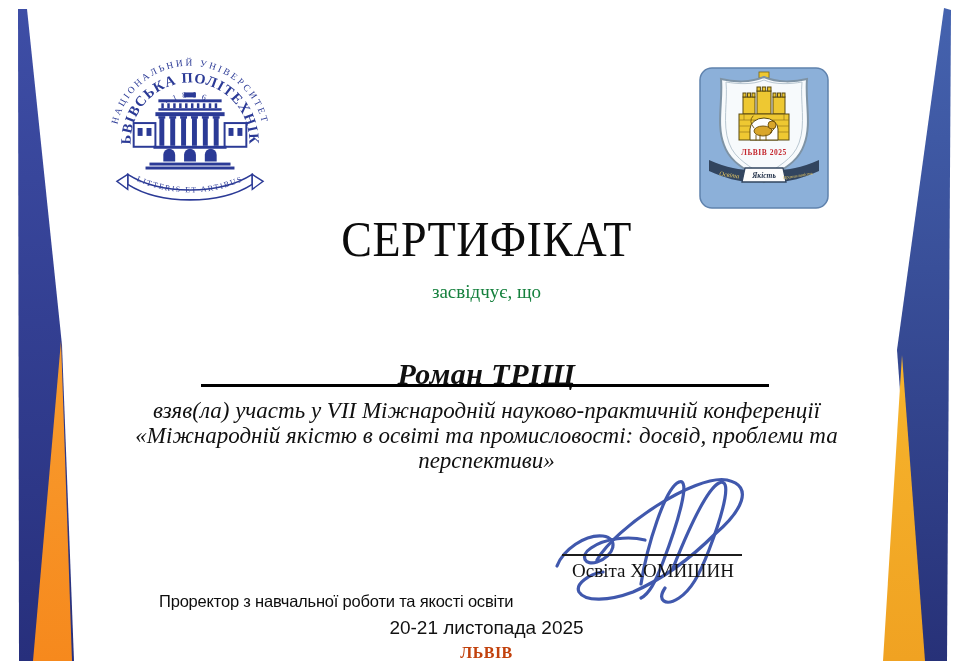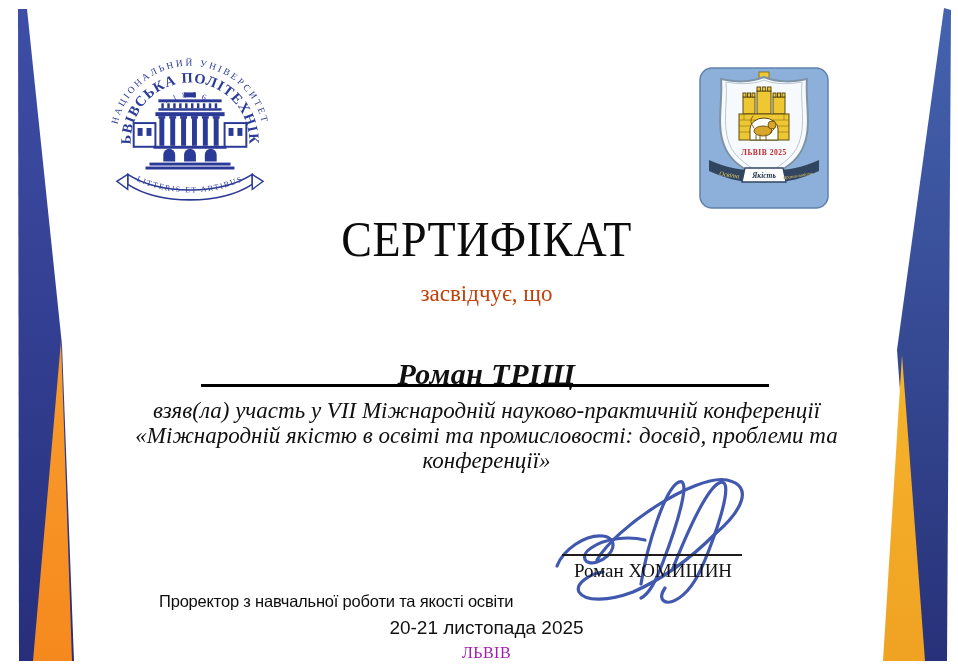--- a/index.html
+++ b/index.html
@@ -6,32 +6,32 @@
   .page{
     position:relative;width:958px;height:669px;background:#ffffff;
     overflow:hidden;font-family:"Liberation Serif",serif;color:#111;
   }
   .abs{position:absolute;}
   .centered{left:95px;right:80px;text-align:center;}
   .cert-title{
     top:210px;font-size:50px;letter-spacing:.5px;color:#0c0c0c;
     transform:scaleX(.92);transform-origin:center;white-space:nowrap;
   }
-  .cert-statement{top:281px;font-size:23px;color:#c2410c;}
+  .cert-statement{top:281px;font-size:19px;color:#15803d;}
   .recipient{top:333px;font-size:30px;font-weight:bold;font-style:italic;letter-spacing:.5px;margin-top:24px;}
   .recipient-line{top:384px;left:201px;width:568px;height:3px;background:#000;}
   .body-text{top:398px;font-size:23px;font-style:italic;line-height:25px;color:#101010;}
   .role-label{
     top:560px;left:159px;font-family:"Liberation Sans",sans-serif;
     font-size:16.5px;color:#0d0d0d;letter-spacing:-0.2px;margin-top:32px;
   }
   .sig-line{top:554px;left:562px;width:180px;height:2px;background:#1c1c1c;}
   .signer-name{top:560px;left:553px;width:200px;text-align:center;font-size:19px;color:#131313;}
   .event-date{top:617px;font-family:"Liberation Sans",sans-serif;font-size:19px;color:#121212;}
-  .event-city{top:644px;font-size:16px;letter-spacing:.5px;color:#a21caf;}
+  .event-city{top:644px;font-size:16px;letter-spacing:.5px;color:#c2410c;font-weight:bold;}
   svg text{font-family:"Liberation Serif",serif;}
 </style>
 </head>
 <body>
 
 <div class="page">
 
   <svg class="abs" style="left:0;top:0;" width="958" height="669" viewBox="0 0 958 669">
     <defs>
       <linearGradient id="gb1" x1="0" y1="0" x2="0" y2="1">
@@ -185,31 +185,31 @@
 
   <div class="abs centered cert-title">СЕРТИФІКАТ</div>
   <div class="abs centered cert-statement">засвідчує, що</div>
 
   <div class="abs centered recipient">Роман ТРІЩ</div>
   <div class="abs recipient-line"></div>
 
   <div class="abs centered body-text">
     <div>взяв(ла) участь у VII Міжнародній науково-практичній конференції</div>
     <div>«Міжнародній якістю в освіті та промисловості: досвід, проблеми та</div>
-    <div>конференції»</div>
+    <div>перспективи»</div>
   </div>
 
   <svg class="abs" style="left:545px;top:468px;" width="235" height="140" viewBox="0 0 235 140">
     <g fill="none" stroke="#4058ad" stroke-width="3.2" stroke-linecap="round">
       <path d="M 12 98 C 18 82, 40 66, 58 68 C 74 70, 70 88, 52 94 C 40 98, 34 88, 46 80 C 60 70, 84 68, 100 72"></path>
       <path d="M 96 116 C 102 78, 120 20, 134 14 C 146 9, 134 52, 118 94 C 110 115, 104 126, 96 130"></path>
       <path d="M 128 100 C 140 70, 160 22, 174 15 C 187 9, 180 40, 164 82 C 154 108, 146 122, 134 130 C 120 139, 112 132, 120 120"></path>
       <path d="M 52 92 C 70 60, 150 6, 182 12 C 210 18, 196 44, 170 66 C 150 86, 120 110, 88 124 C 64 133, 40 134, 34 124 C 30 116, 44 106, 58 104"></path>
     </g>
   </svg>
   <div class="abs sig-line"></div>
-  <div class="abs signer-name">Роман ХОМИШИН</div>
+  <div class="abs signer-name">Освіта ХОМИШИН</div>
   <div class="abs role-label">Проректор з навчальної роботи та якості освіти</div>
 
   <div class="abs centered event-date">20-21 листопада 2025</div>
   <div class="abs centered event-city">ЛЬВІВ</div>
 
 </div>
 
 </body></html>

